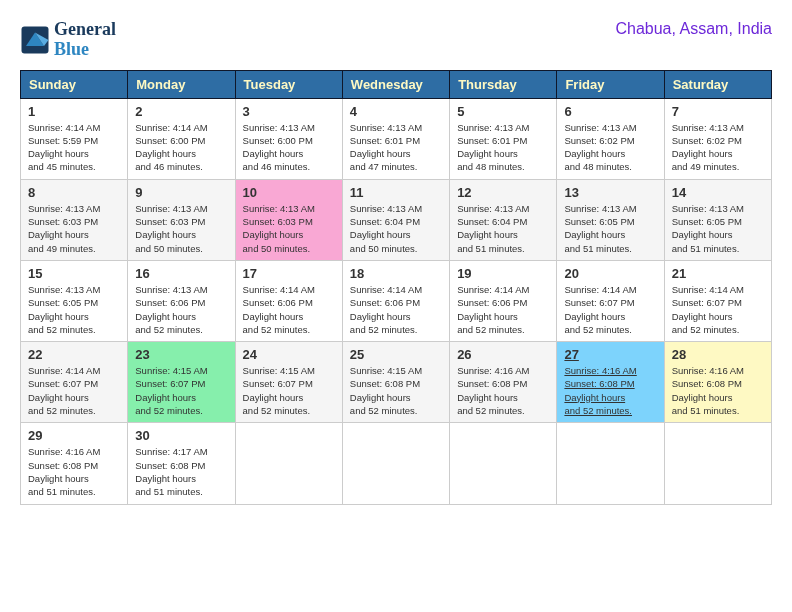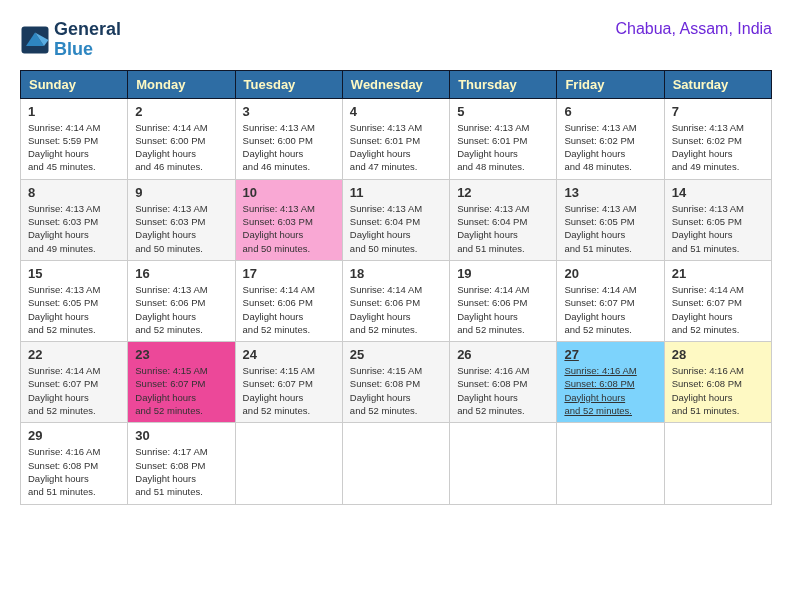--- a/index.html
+++ b/index.html
@@ -12,20 +12,21 @@
     }
     .header-section {
       display: flex;
       justify-content: space-between;
       align-items: flex-start;
       margin-bottom: 10px;
     }
     .logo {
       display: flex;
       align-items: center;
+      font-family: Liberation Serif, serif;
     }
     .logo-text {
       font-size: 18px;
       font-weight: bold;
       color: #1a3a5c;
       line-height: 1.1;
     }
     .logo-text span {
       color: #2e86c1;
     }
@@ -319,21 +320,21 @@
       <tr style="background: rgb(245, 245, 245); padding-left: 12px;">
         <td style="background: rgb(245, 245, 245);">
         <span class="day-num">22</span>
         <div class="day-info">
           Sunrise: 4:14 AM<br>
           Sunset: 6:07 PM<br>
           Daylight hours<br>
           and 52 minutes.
         </div>
       </td>
-        <td style="background: #ec4899;">
+        <td style="background: #86efac;">
         <span class="day-num">23</span>
         <div class="day-info">
           Sunrise: 4:15 AM<br>
           Sunset: 6:07 PM<br>
           Daylight hours<br>
           and 52 minutes.
         </div>
       </td>
         <td style="background: rgb(245, 245, 245);">
         <span class="day-num">24</span>

